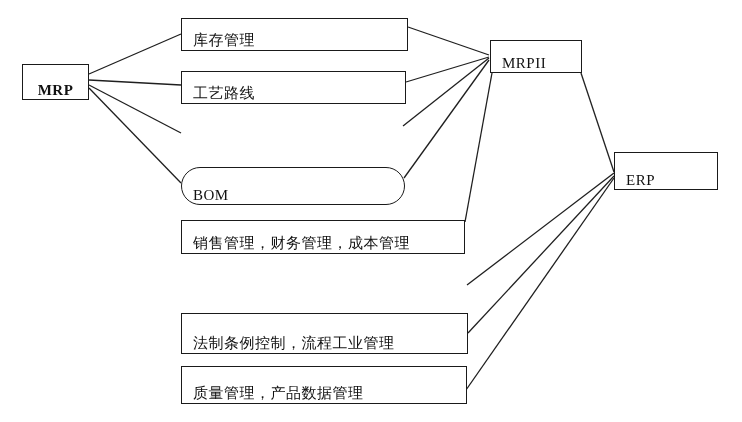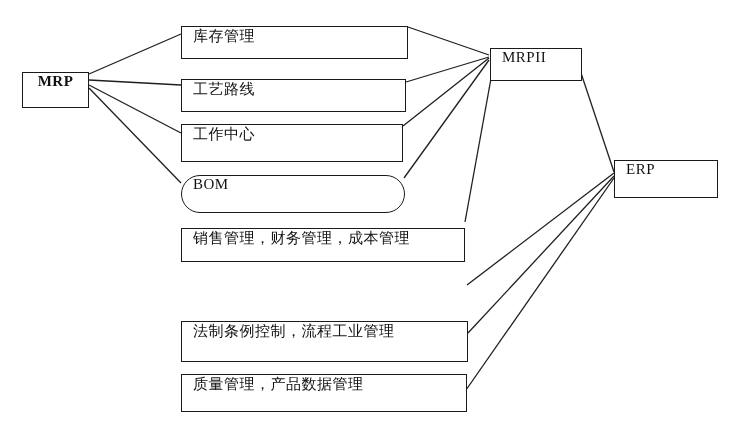--- a/index.html
+++ b/index.html
@@ -23,27 +23,26 @@
     height: 422px;
     z-index: 1;
   }
   .node {
     position: absolute;
     z-index: 2;
     box-sizing: border-box;
     background: #ffffff;
     border: 1.5px solid #1a1a1a;
     display: flex;
-    align-items: flex-start;
+    align-items: flex-end;
     color: #111111;
     font-size: 15px;
     letter-spacing: 0.5px;
     white-space: nowrap;
     padding-left: 11px;
-    margin-top: 8px;
   }
   .node.centered {
     justify-content: center;
     padding-left: 0;
     font-weight: bold;
   }
 </style>
 </head>
 <body>
 
@@ -65,23 +64,20 @@
     </svg>
 <div class="node centered" style="left: 22px; top: 64px; width: 67px; height: 36px;">
       <span>MRP</span>
     </div>
     <div class="node" style="left: 181px; top: 18px; width: 227px; height: 33px;">
       <span>库存管理</span>
     </div>
     <div class="node" style="left: 181px; top: 71px; width: 225px; height: 33px;">
       <span>工艺路线</span>
     </div>
-    <div class="node" style="left: 181px; top: 116px; width: 222px; height: 38px;">
-      <span>工作中心</span>
-    </div>
     <div class="node" style="left: 181px; top: 167px; width: 224px; height: 38px; border-radius: 19px;">
       <span>BOM</span>
     </div>
     <div class="node" style="left: 490px; top: 40px; width: 92px; height: 33px;">
       <span>MRPII</span>
     </div>
     <div class="node" style="left: 614px; top: 152px; width: 104px; height: 38px;">
       <span>ERP</span>
     </div>
     <div class="node" style="left: 181px; top: 220px; width: 284px; height: 34px;">

